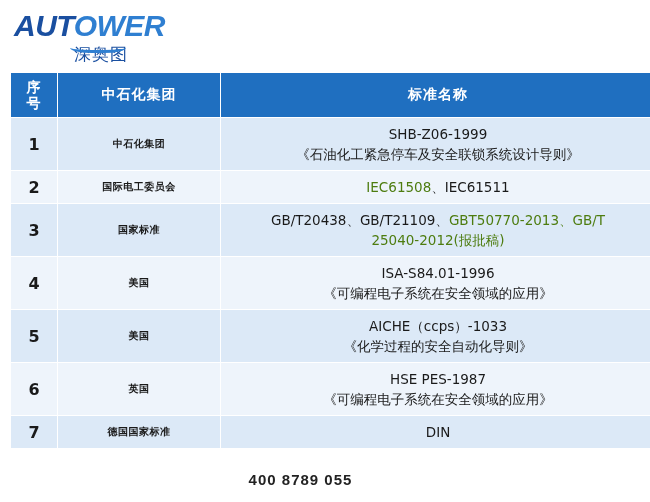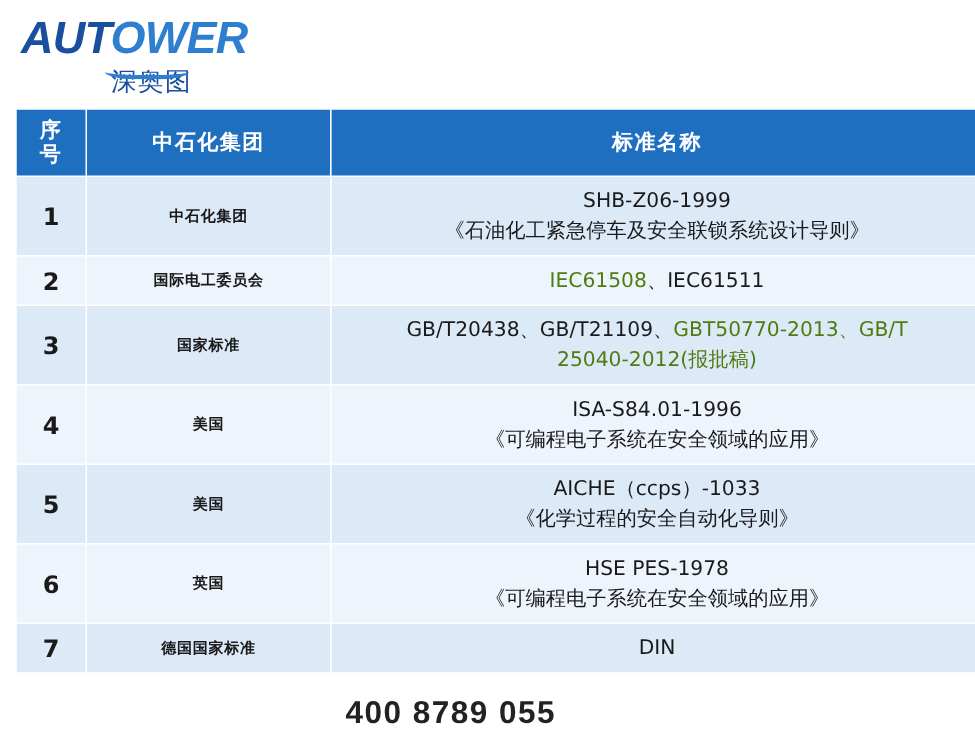--- a/index.html
+++ b/index.html
@@ -113,21 +113,21 @@
   .nm-line { display: block; }
 
   
   .phone {
     position: absolute;
     left: 0;
     right: 0;
     bottom: 14px;
     text-align: center;
     font-family: "Liberation Sans", sans-serif;
-    font-size: 21px;
+    font-size: 15px;
     font-weight: bold;
     color: #222222;
     letter-spacing: 1px;
   }
 </style>
 </head>
 <body>
 
 <div class="page">
 
@@ -188,21 +188,21 @@
             <td class="org">美国</td>
             <td class="name">
               <div class="nm-line"><span>AICHE（ccps）-1033</span></div>
               <div class="nm-line"><span>《化学过程的安全自动化导则》</span></div>
             </td>
           </tr>
           <tr class="even">
             <td class="no">6</td>
             <td class="org">英国</td>
             <td class="name">
-              <div class="nm-line"><span>HSE PES-1978</span></div>
+              <div class="nm-line"><span>HSE PES-1987</span></div>
               <div class="nm-line"><span>《可编程电子系统在安全领域的应用》</span></div>
             </td>
           </tr>
           <tr class="odd">
             <td class="no">7</td>
             <td class="org">德国国家标准</td>
             <td class="name">
               <div class="nm-line"><span>DIN</span></div>
             </td>
           </tr>

